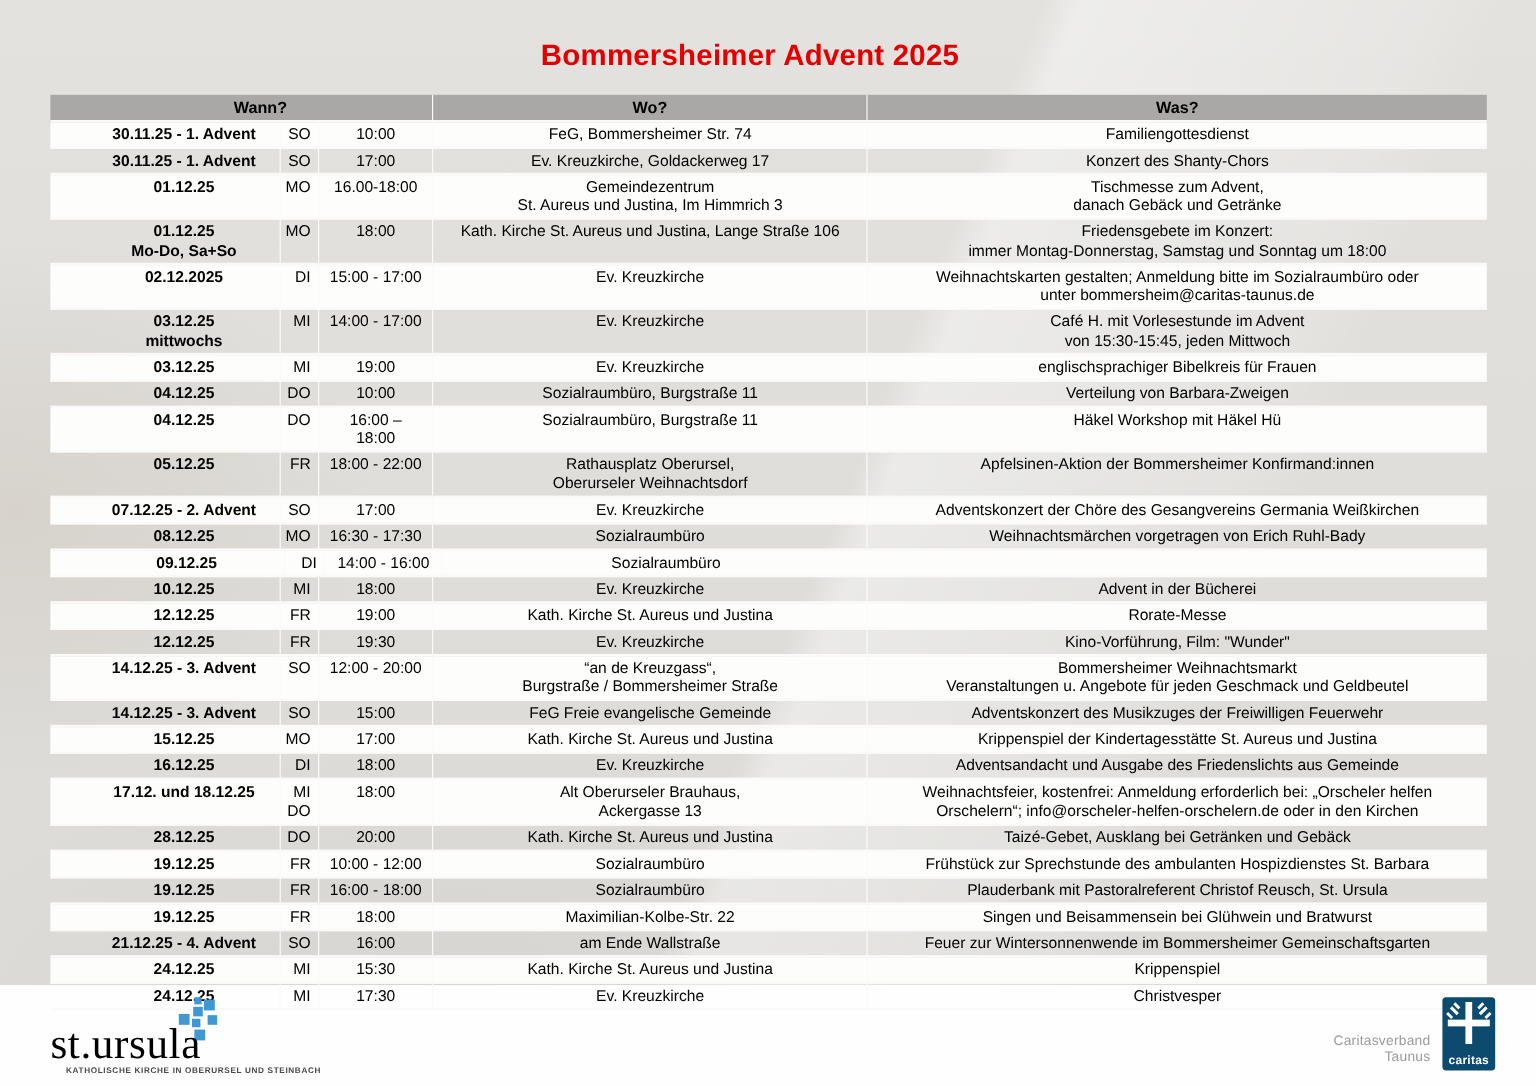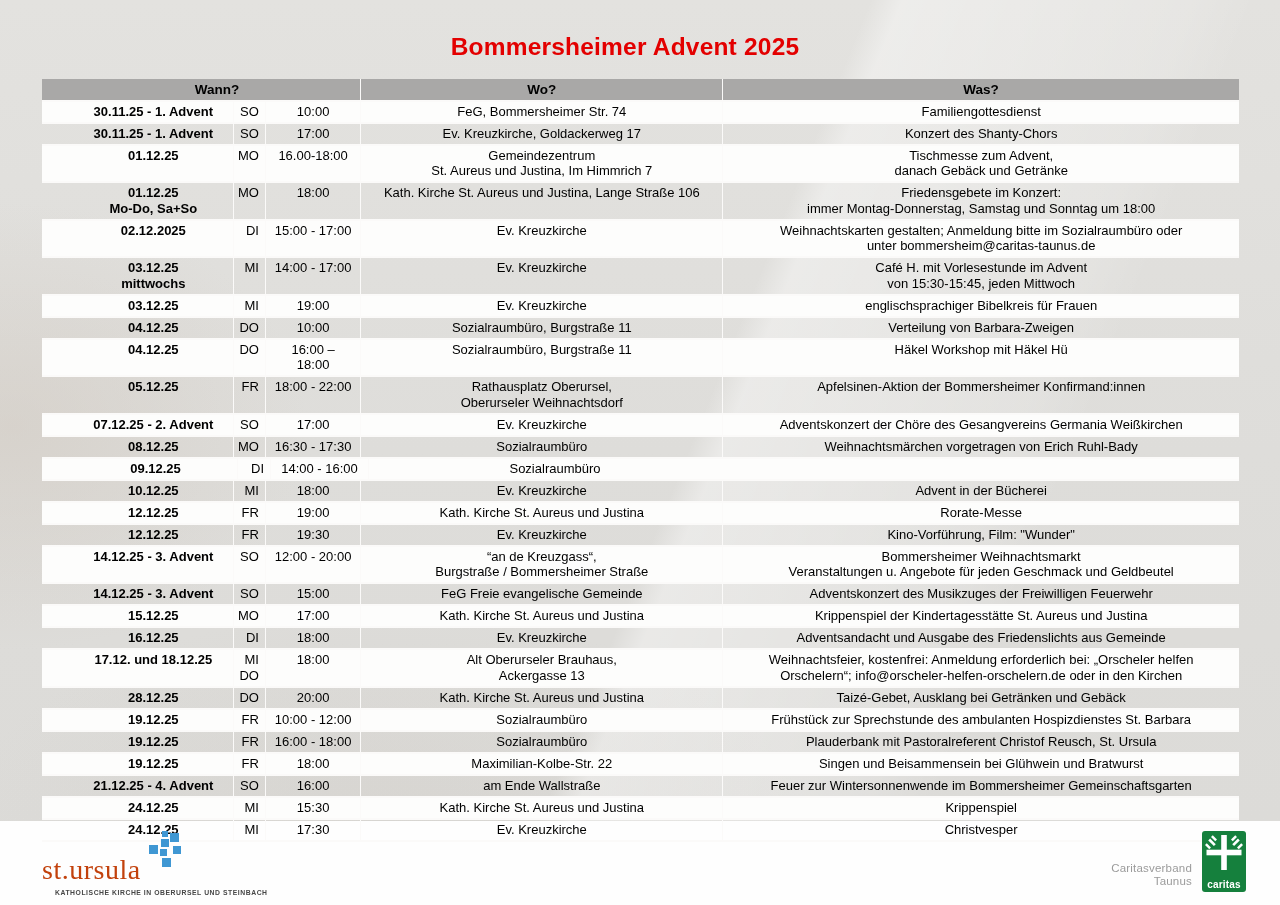--- a/index.html
+++ b/index.html
@@ -69,23 +69,23 @@
   
   .ursula {
     position: absolute;
     left: 42px; top: 831px;
     width: 280px; height: 72px;
   }
   .ursula-name {
     position: absolute;
     left: 0; top: 24px;
     font-family: "Liberation Serif", "DejaVu Serif", serif;
-    font-size: 28px;
+    font-size: 36px;
     line-height: 30px;
-    color: #c2410c;
+    color: #000000;
     letter-spacing: 0.5px;
   }
   .ursula-tag {
     position: absolute;
     left: 13px; top: 58px;
     font-size: 6.8px;
     font-weight: 600;
     letter-spacing: 0.55px;
     color: #474747;
     white-space: nowrap;
@@ -106,21 +106,21 @@
     text-align: right;
     font-size: 11.5px;
     line-height: 12.5px;
     color: #9b9b9b;
     letter-spacing: 0.2px;
   }
   .caritas-logo {
     position: absolute;
     left: 1202px; top: 831px;
     width: 44px; height: 61px;
-    background: #15803d;
+    background: #0c4a6e;
     border-radius: 3px;
   }
   .caritas-logo svg { position: absolute; left: 0; top: 1px; }
   .caritas-word {
     position: absolute;
     left: 0; bottom: 2px;
     width: 44px;
     text-align: center;
     font-size: 10px;
     font-weight: bold;
@@ -183,21 +183,21 @@
             <div class="line">01.12.25</div>
           </div>
           <div class="cell c-day">
             <div class="line">MO</div>
           </div>
           <div class="cell c-time">
             <div class="line">16.00-18:00</div>
           </div>
           <div class="cell c-wo">
             <div class="line">Gemeindezentrum</div>
-            <div class="line">St. Aureus und Justina, Im Himmrich 7</div>
+            <div class="line">St. Aureus und Justina, Im Himmrich 3</div>
           </div>
           <div class="cell c-was">
             <div class="line">Tischmesse zum Advent,</div>
             <div class="line">danach Gebäck und Getränke</div>
           </div>
         </div>
         <div class="trow shade">
           <div class="cell c-date">
             <div class="line">01.12.25</div>
             <div class="line">Mo-Do, Sa+So</div>

